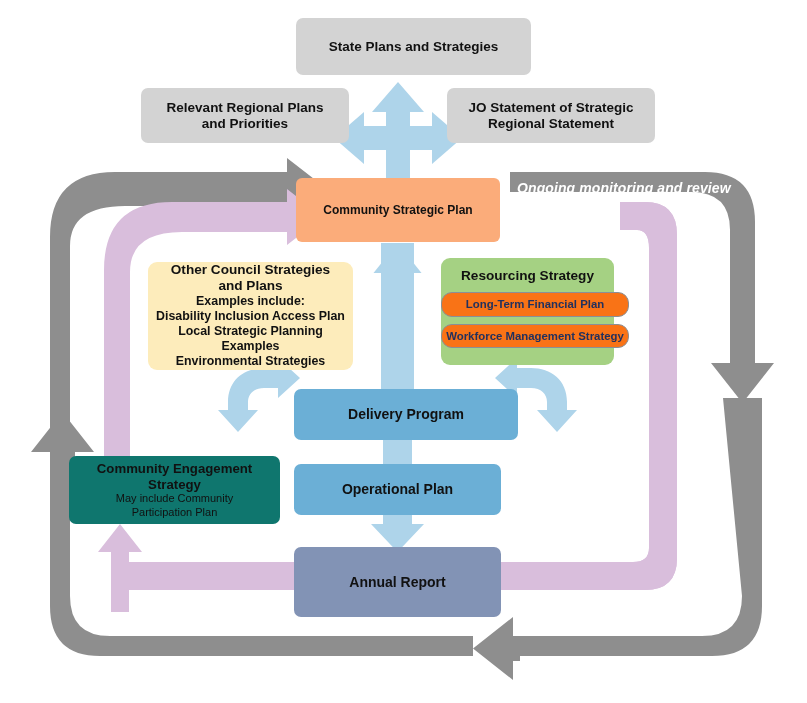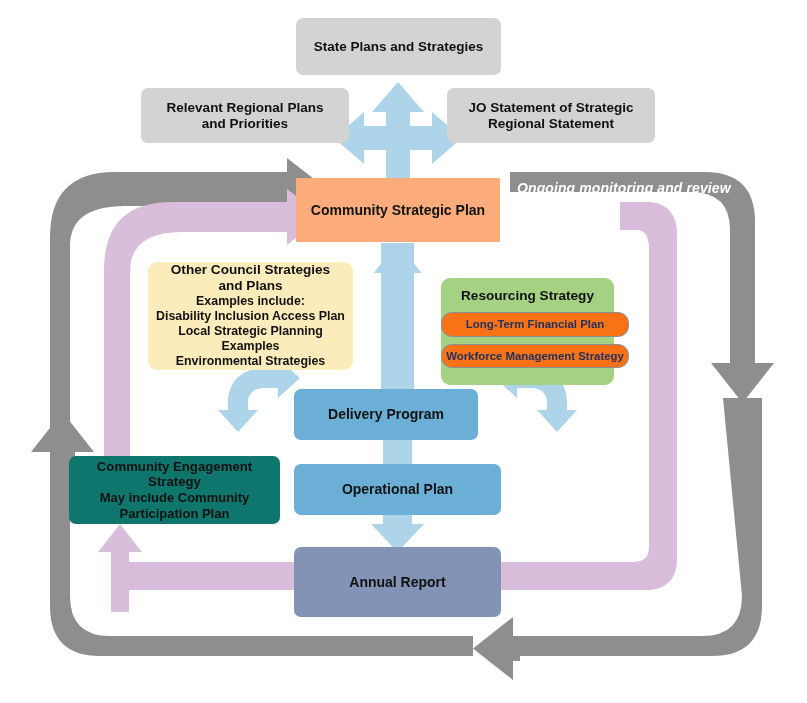--- a/index.html
+++ b/index.html
@@ -6,33 +6,33 @@
   body{width:807px;height:703px;overflow:hidden;font-family:"Liberation Sans",sans-serif;}
   #stage{position:relative;width:807px;height:703px;}
   #arrows{position:absolute;left:0;top:0;width:807px;height:703px;}
 
   .box{position:absolute;box-sizing:border-box;display:flex;flex-direction:column;
        align-items:center;justify-content:center;text-align:center;color:#111111;}
   .box .ttl{font-weight:bold;line-height:1.18;}
   .box .sub{font-weight:bold;line-height:1.2;}
 
   .grey-box{background:#d3d3d3;border-radius:7px;font-size:13.5px;}
-  .orange-box{background:#fbac7a;border-radius:1px;font-size:14px;}
+  .orange-box{background:#fbac7a;border-radius:6px;font-size:12px;}
   .yellow-box{background:#fdecbb;border-radius:9px;font-size:12.4px;justify-content:flex-start;}
   .yellow-box .ttl{font-size:13.6px;}
   .green-box{background:#a5d183;border-radius:9px;justify-content:flex-start;padding-top:10px;}
   .green-box .ttl{font-size:13.6px;margin-bottom:8px;}
   .pill{width:188px;margin:0 auto 7px auto;background:#f97316;border:1.3px solid #8a8f96;
         border-radius:11px;color:#22315e;font-weight:bold;font-size:11.4px;
         line-height:1.1;padding:5px 2px;box-sizing:border-box;}
   .blue-box{background:#6bafd6;border-radius:7px;font-size:14px;}
   .slate-box{background:#8293b5;border-radius:7px;font-size:14px;}
   .purple-box{background:#0f766e;border-radius:7px;font-size:13.5px;}
   .purple-box .ttl{font-size:13.2px;}
-  .purple-box .sub{font-weight:bold;font-size:13px;}
+  .purple-box .sub{font-weight:normal;font-size:11px;}
 
   .loop-label{position:absolute;color:#ffffff;font-style:italic;font-weight:bold;
               font-size:14px;white-space:nowrap;letter-spacing:.1px;}
 </style>
 </head>
 <body>
 
 <div id="stage">
 
   <svg id="arrows" viewBox="0 0 807 703" width="807" height="703" xmlns="http://www.w3.org/2000/svg">
@@ -84,21 +84,21 @@
                c-10,0 -16,6 -16,14 v8 h10 l-20,22 -20,-22 h10 z" transform="translate(-12,-28) scale(1.0)"></path>
     </g>
 
     <g fill="#aed4ea">
       <path d="M240,430 c0,-22 16,-34 36,-34 h14 v-10 l22,20 -22,20 v-10 h-14
                c-10,0 -16,6 -16,14 v8 h10 l-20,22 -20,-22 h10 z" transform="translate(807,-28) scale(-1,1)"></path>
     </g>
 
   </svg>
 
-  <div class="box grey-box" style="left:296px;top:18px;width:205px;height:57px;">
+  <div class="box grey-box" style="left:296px;top:18px;width:235px;height:57px;">
     <div class="ttl">State Plans and Strategies</div>
   </div>
 
   <div class="box grey-box" style="left:141px;top:88px;width:208px;height:55px;">
     <div class="ttl">Relevant Regional Plans</div>
     <div class="ttl">and Priorities</div>
   </div>
 
   <div class="box grey-box" style="left:447px;top:88px;width:208px;height:55px;">
     <div class="ttl">JO Statement of Strategic</div>
@@ -111,27 +111,27 @@
 
   <div class="box yellow-box" style="left:148px;top:262px;width:205px;height:108px;">
     <div class="ttl">Other Council Strategies</div>
     <div class="ttl">and Plans</div>
     <div class="sub">Examples include:</div>
     <div class="sub">Disability Inclusion Access Plan</div>
     <div class="sub">Local Strategic Planning Examples</div>
     <div class="sub">Environmental Strategies</div>
   </div>
 
-  <div class="box green-box" style="left:441px;top:278px;width:173px;height:107px;">
+  <div class="box green-box" style="left:441px;top:258px;width:173px;height:107px;">
     <div class="ttl">Resourcing Strategy</div>
     <div class="pill">Long-Term Financial Plan</div>
     <div class="pill">Workforce Management Strategy</div>
   </div>
 
-  <div class="box blue-box" style="left:294px;top:389px;width:184px;height:51px;">
+  <div class="box blue-box" style="left:294px;top:389px;width:224px;height:51px;">
     <div class="ttl">Delivery Program</div>
   </div>
 
   <div class="box blue-box" style="left:294px;top:464px;width:207px;height:51px;">
     <div class="ttl">Operational Plan</div>
   </div>
 
   <div class="box slate-box" style="left:294px;top:547px;width:207px;height:70px;">
     <div class="ttl">Annual Report</div>
   </div>

